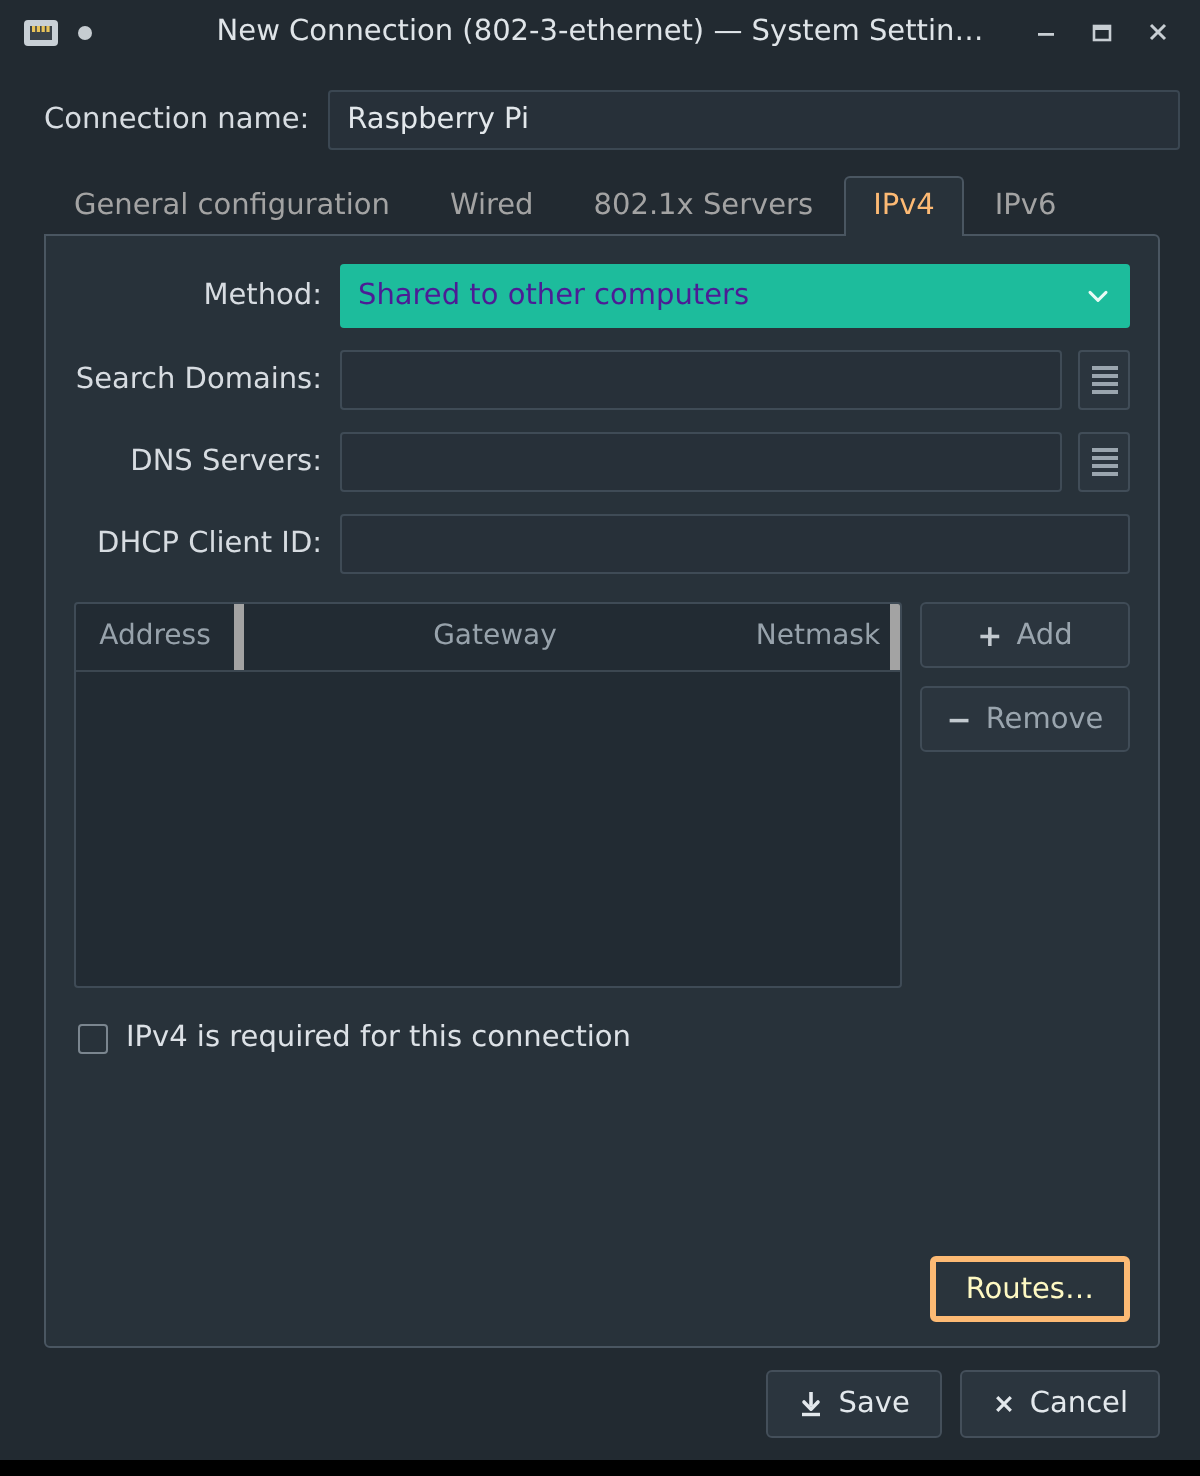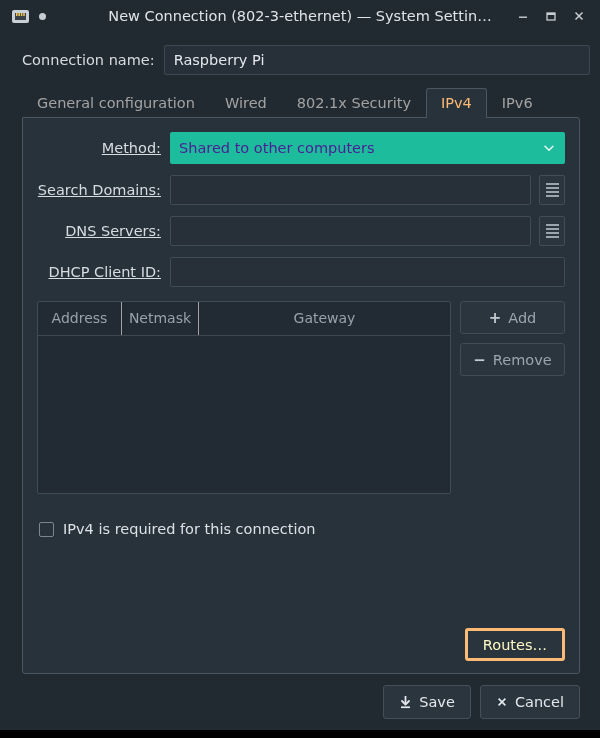--- a/index.html
+++ b/index.html
@@ -181,21 +181,20 @@
   }
   .frow-label {
     width: 133px;
     flex: 0 0 133px;
     text-align: right;
     padding-right: 9px;
     font-size: 14.5px;
     color: #d7dce1;
     box-sizing: border-box;
     white-space: nowrap;
-    text-decoration: underline;
   }
   .field {
     flex: 1 1 auto;
     height: 30px;
     line-height: 30px;
     background: #273039;
     border: 1px solid #3f4b56;
     border-radius: 2px;
     color: #e2e7eb;
     font-size: 14.5px;
@@ -276,21 +275,21 @@
     height: 33px;
     flex: 0 0 33px;
     border-bottom: 1px solid #3c4751;
   }
   .th {
     font-size: 14px;
     color: #97a2ab;
     line-height: 32px;
     text-align: center;
     box-sizing: border-box;
-    border-right: 1px solid #a3a3a3;
+    border-right: 5px solid #a3a3a3;
     overflow: hidden;
     white-space: nowrap;
   }
   .th.c0 { flex: 0 0 84px; }
   .th.c1 { flex: 0 0 77px; }
   .th.c2 { flex: 1 1 auto; border-right: none; }
   .tbody { flex: 1 1 auto; }
 
   .table-btns {
     flex: 0 0 auto;
@@ -313,21 +312,21 @@
     justify-content: center;
     gap: 7px;
     box-sizing: border-box;
   }
   .tbtn .sym { font-size: 15px; color: #c3cad0; font-weight: bold; }
 
   
   .check-row {
     display: flex;
     align-items: center;
-    margin-top: 27px;
+    margin-top: 17px;
     padding-left: 2px;
   }
   .checkbox {
     width: 15px; height: 15px;
     flex: 0 0 15px;
     border: 1px solid #7b868f;
     border-radius: 2px;
     background: #28323a;
     margin-right: 9px;
     box-sizing: border-box;
@@ -429,21 +428,21 @@
   <div class="win-body">
 
     <div class="name-row">
       <span class="name-label">Connection name:</span>
       <input class="name-input" type="text" value="Raspberry Pi" style="">
     </div>
 
     <div class="tabstrip">
       <div class="tab">General configuration</div>
       <div class="tab">Wired</div>
-      <div class="tab">802.1x Security</div>
+      <div class="tab">802.1x Servers</div>
       <div class="tab active">IPv4</div>
       <div class="tab">IPv6</div>
     </div>
 
     <div class="panel">
 
       <div class="frow">
         <span class="frow-label">Method:</span>
         <div class="combo">
           <span class="combo-text">Shared to other computers</span>
@@ -483,22 +482,22 @@
 
       <div class="frow">
         <span class="frow-label">DHCP Client ID:</span>
         <input class="field" type="text" value="" style="">
       </div>
 
       <div class="table-area">
         <div class="table-box">
           <div class="thead">
             <div class="th c0">Address</div>
+            <div class="th c2">Gateway</div>
             <div class="th c1">Netmask</div>
-            <div class="th c2">Gateway</div>
           </div>
           <div class="tbody"></div>
         </div>
 
         <div class="table-btns">
           <div class="tbtn">
             <span class="sym">+</span>
             <span>Add</span>
           </div>
           <div class="tbtn">

